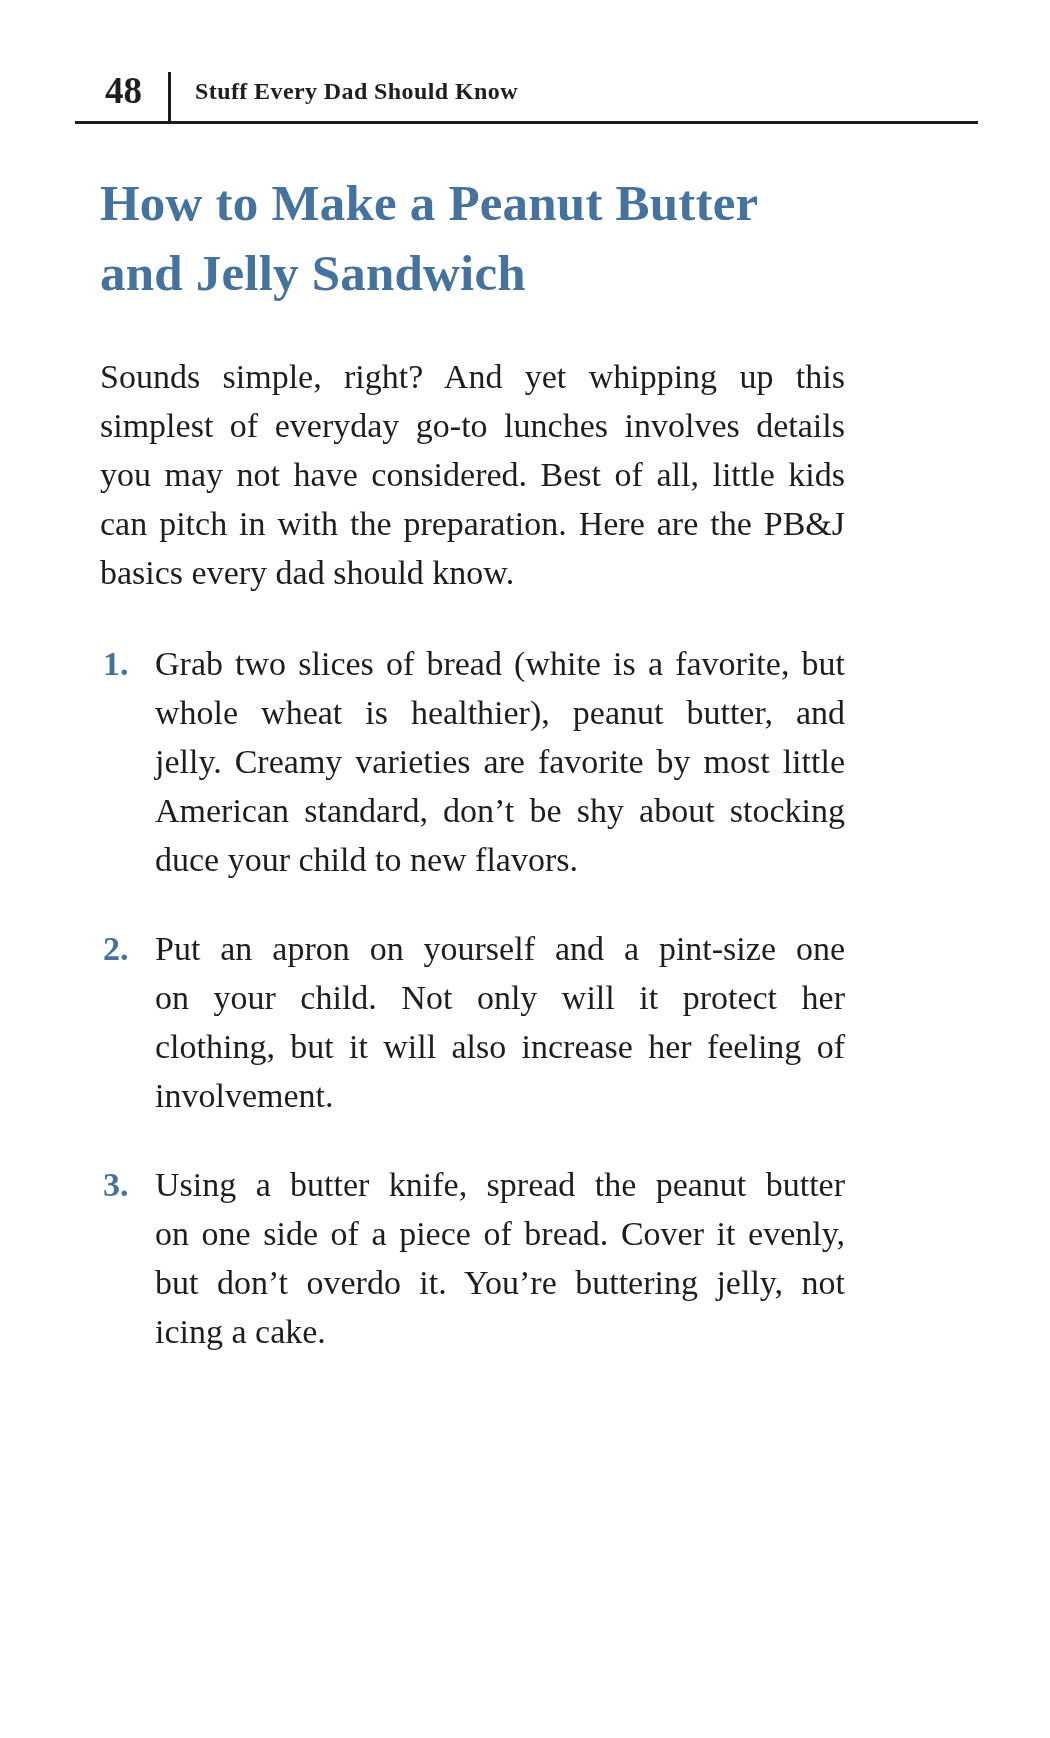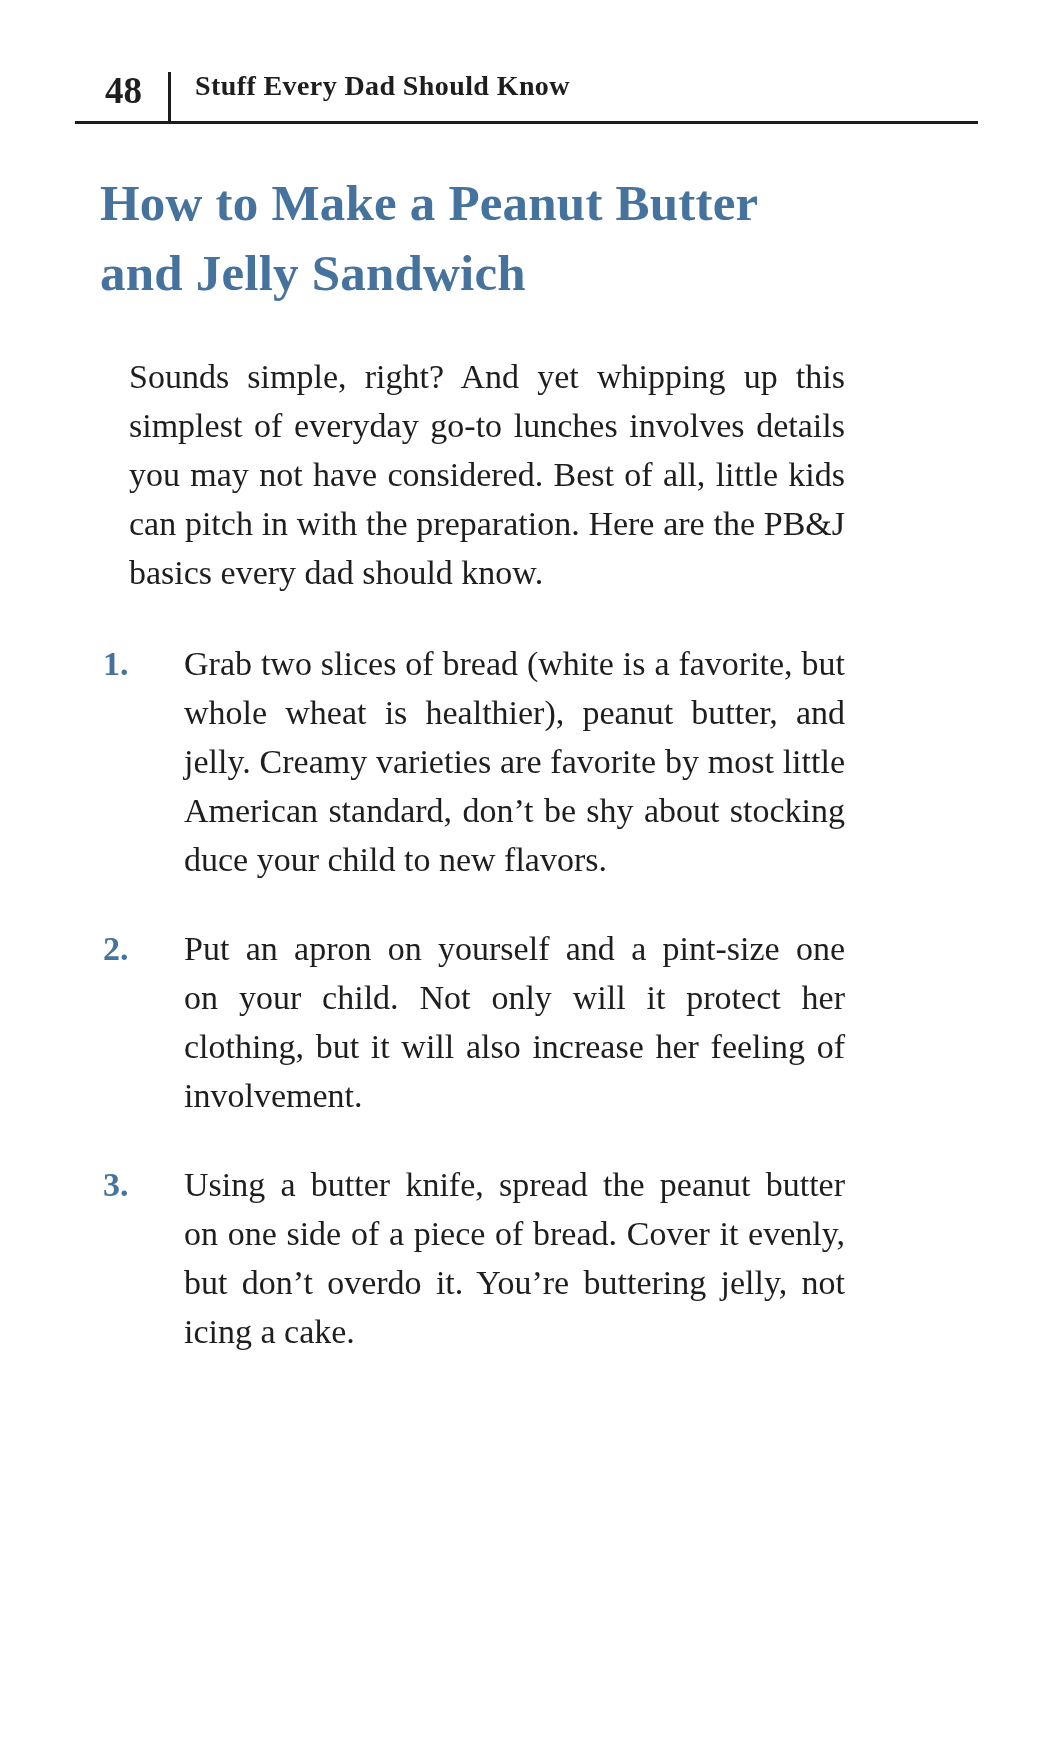--- a/index.html
+++ b/index.html
@@ -17,41 +17,41 @@
   }
   .page{
     position:relative;
     width:1050px;height:1738px;
     overflow:hidden;
     background:var(--paper);
   }
   
   .header{
     display:flex;
-    align-items:flex-start;
+    align-items:center;
     margin:62px 72px 0 75px;
     padding:10px 0 12px 0;
     border-bottom:3px solid var(--rule);
   }
   .pageno{
     font-weight:bold;
     font-size:37px;
     line-height:1;
     padding-left:30px;
   }
   .vdiv{
     width:3px;
     background:var(--rule);
     align-self:stretch;
     margin-left:26px;
     margin-bottom:-12px;
   }
   .runhead{
     font-weight:bold;
-    font-size:28px;
+    font-size:24px;
     line-height:1;
     margin-left:24px;
     letter-spacing:0.4px;
   }
   
   .content{
     margin:0 205px 0 100px; 
   }
   .title{
     margin-top:44px;
@@ -62,21 +62,20 @@
     letter-spacing:0.2px;
   }
   .intro{
     margin-top:44px;
     font-size:34px;
     line-height:49px;
   }
   .jline{
     text-align:justify;
     text-align-last:justify;
-    margin-left:29px;
   }
   .jline.last{
     text-align:justify;
     text-align-last:left;
   }
   .steps{
     margin-top:42px;
   }
   .step{
     display:flex;

